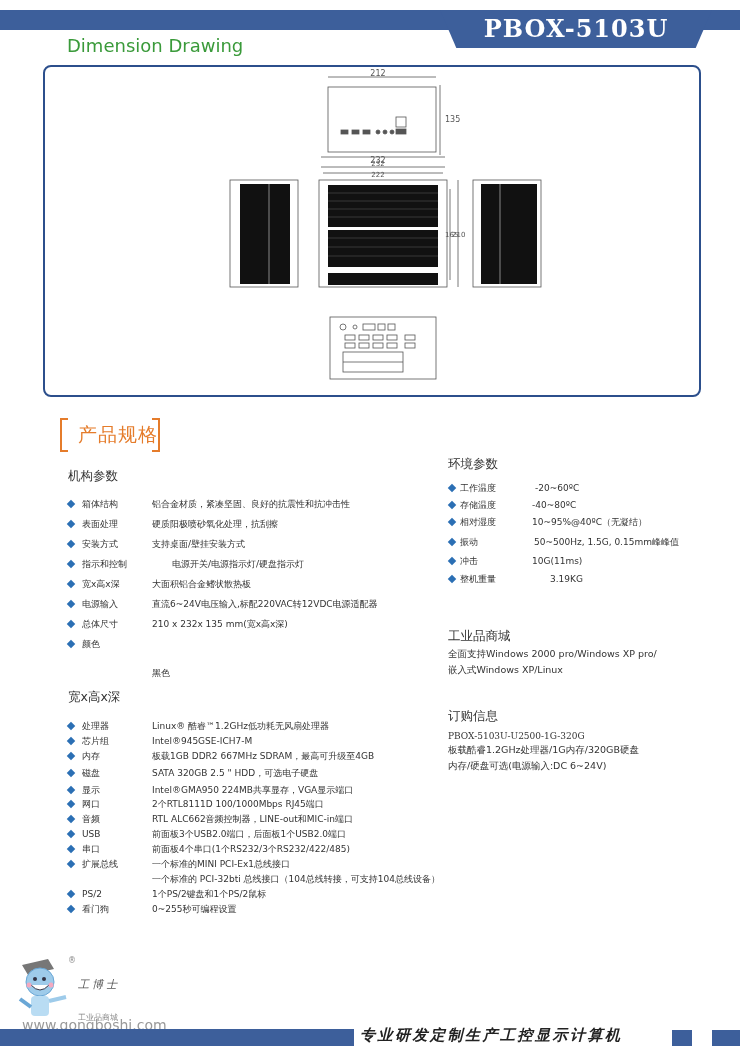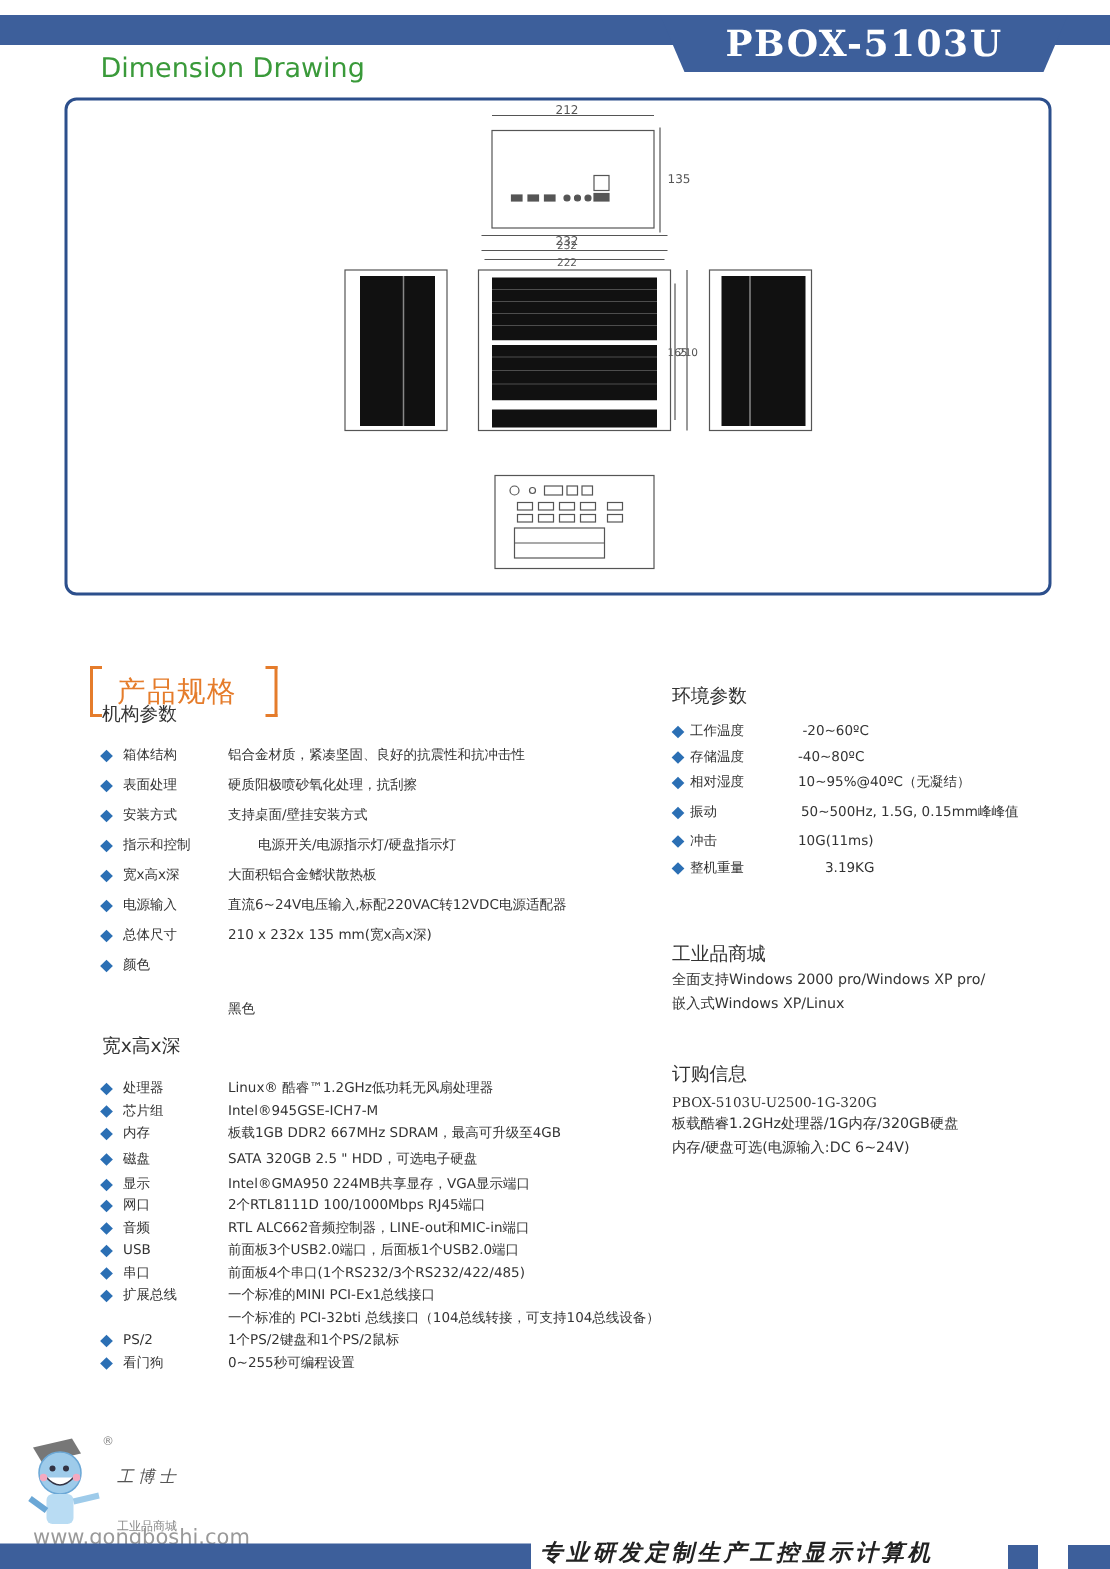--- a/index.html
+++ b/index.html
@@ -13,21 +13,21 @@
   .model-title { position: absolute; left: 440px; top: 14px; width: 272px; text-align: center;
     font-family: "DejaVu Serif", serif; font-weight: bold; font-size: 24px; color: #fff; letter-spacing: 1px; }
   .dim-title { position: absolute; left: 67px; top: 35px; font-size: 18px; color: #3a9a3a; font-family: "DejaVu Sans", sans-serif; }
 
   
   .frame { position: absolute; left: 43px; top: 65px; width: 658px; height: 332px;
     border: 2px solid #2c4f8c; border-radius: 8px; }
   .frame svg { position: absolute; left: 0; top: 0; }
 
   
-  .spec-heading { position: absolute; left: 60px; top: 444px; height: 34px; width: 125px; }
+  .spec-heading { position: absolute; left: 60px; top: 418px; height: 34px; width: 100px; }
   .bracket-l, .bracket-r { position: absolute; top: 0; width: 8px; height: 34px; border: 2px solid #e57c2b; }
   .bracket-l { left: 0; border-right: none; }
   .bracket-r { right: 0; border-left: none; }
   .spec-heading-text { position: absolute; left: 18px; top: 4px; font-size: 19px; color: #e57c2b; letter-spacing: 1px; }
 
   .group-title { position: absolute; font-size: 12.5px; color: #333; }
 
   .spec-row { position: absolute; font-size: 9px; color: #333; white-space: nowrap; height: 12px; line-height: 12px; }
   .spec-row .bullet { position: absolute; left: 0; top: 3px; width: 6px; height: 6px; background: #2b6fb4; transform: rotate(45deg); }
   .spec-row .label { position: absolute; left: 14px; }

